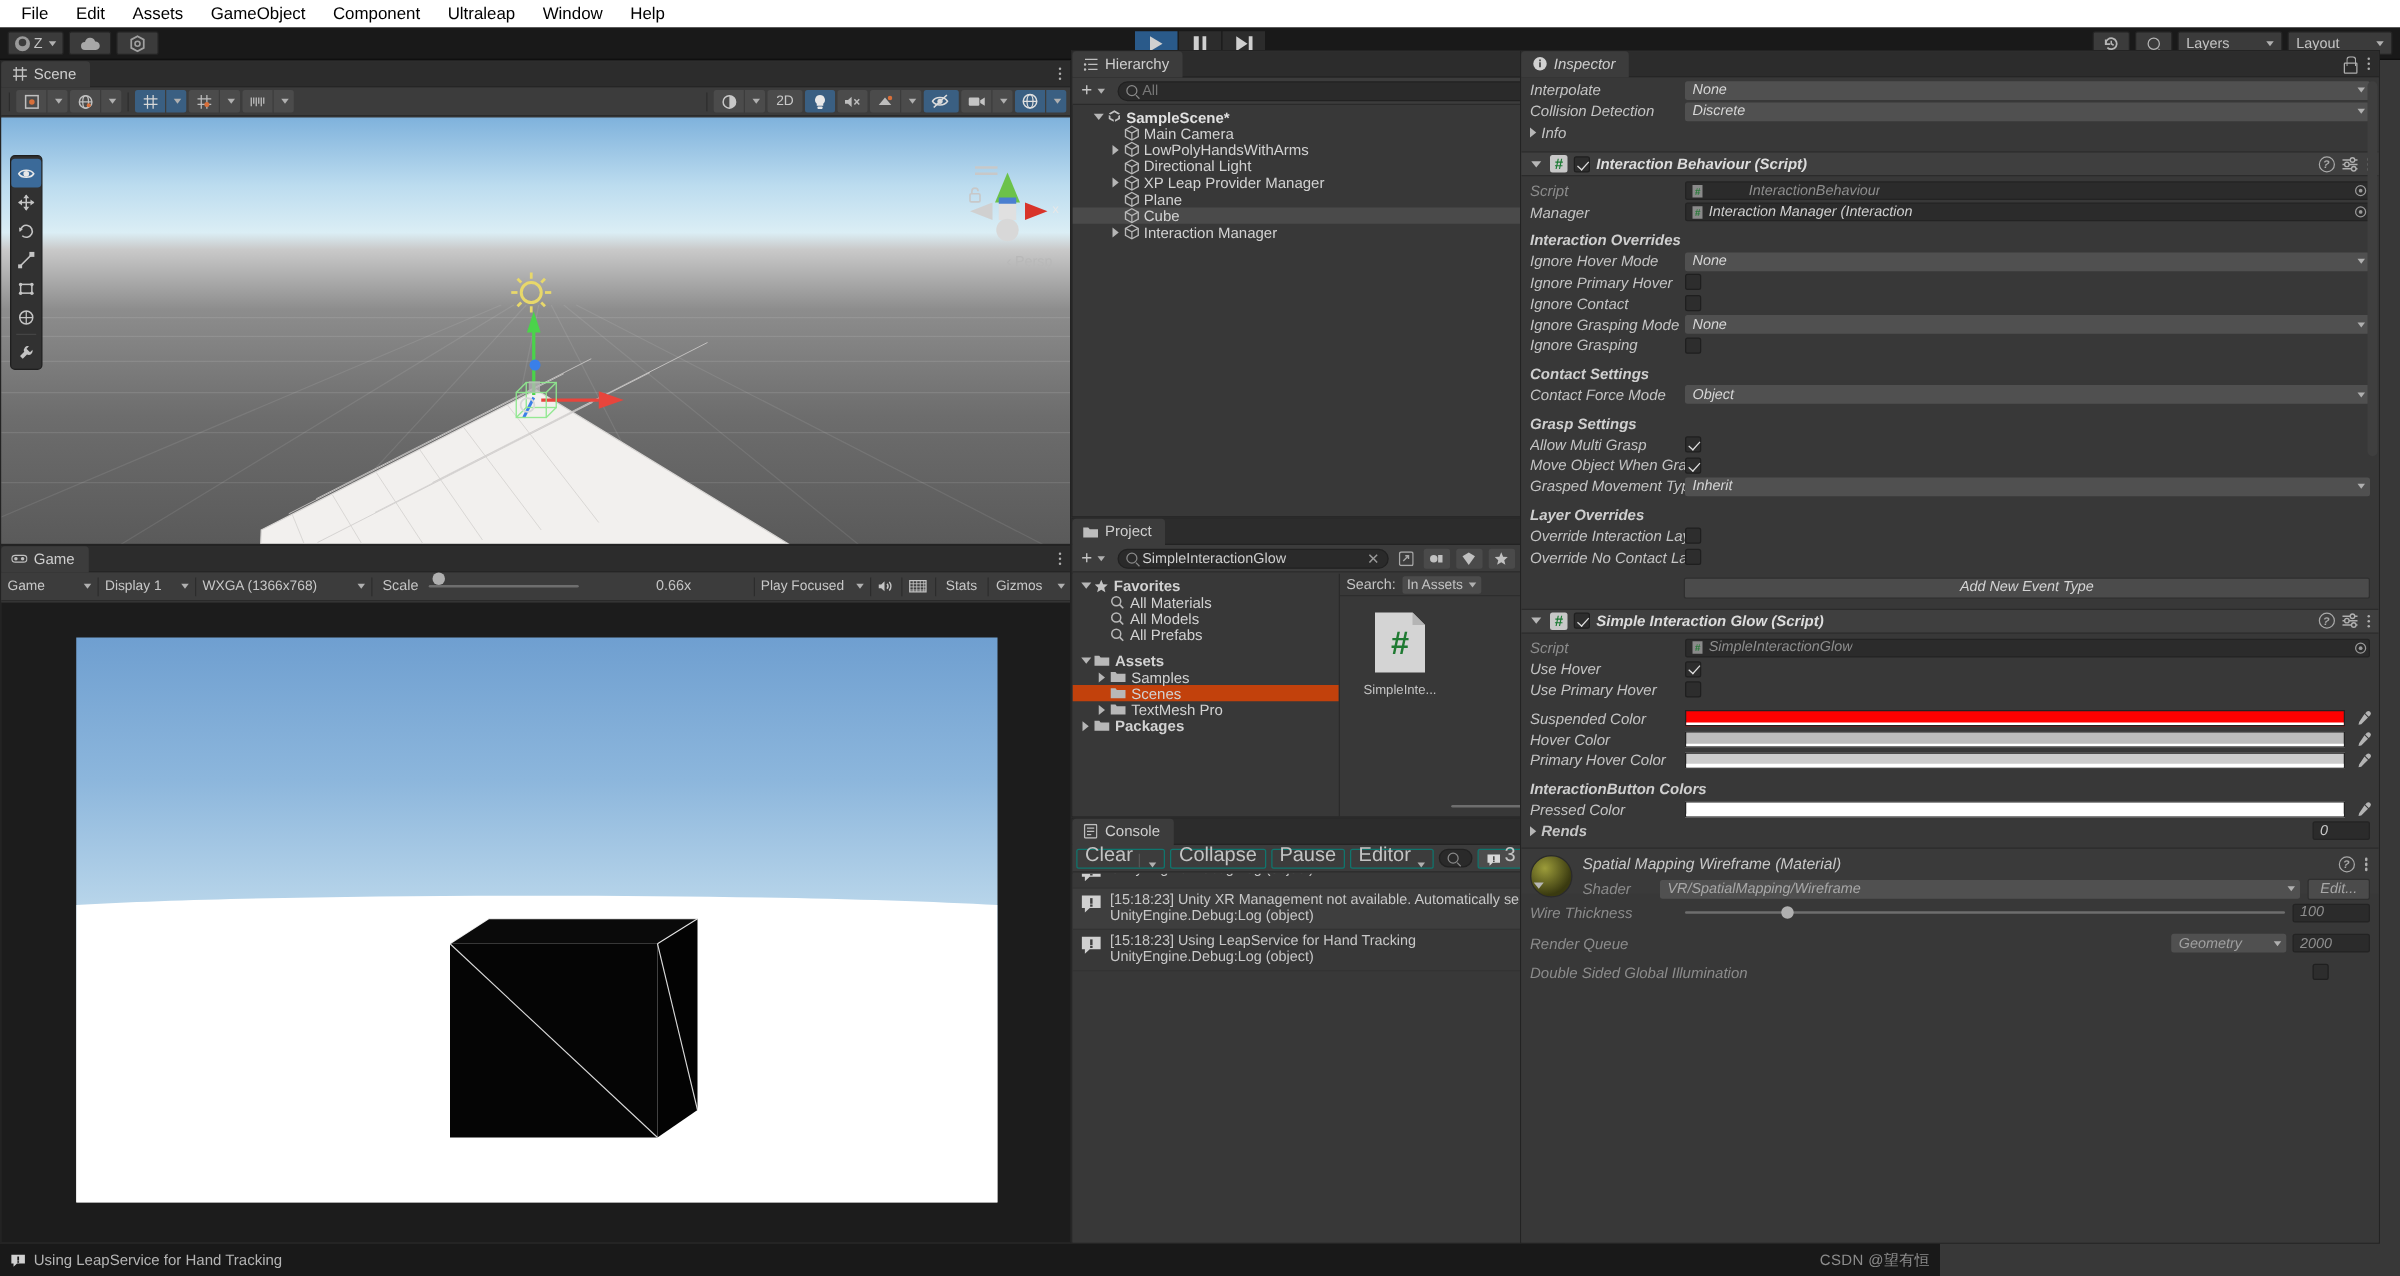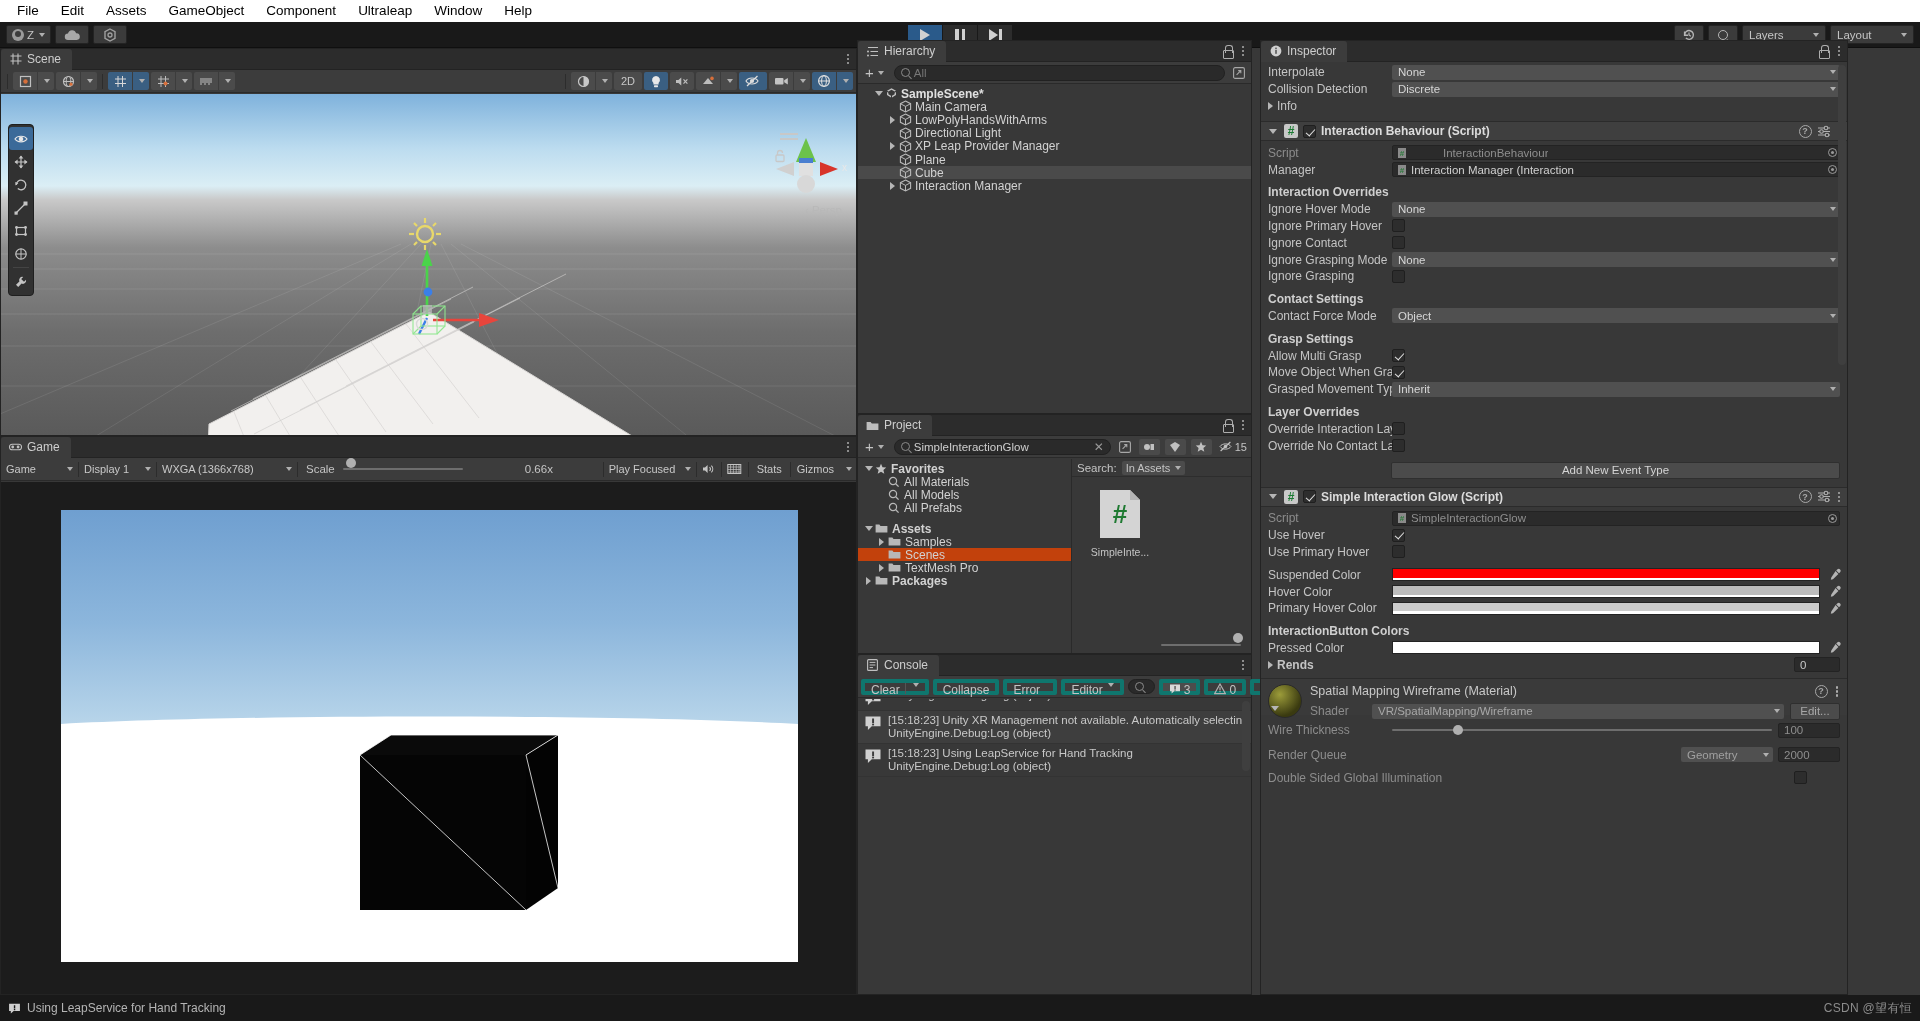--- a/index.html
+++ b/index.html
@@ -125,21 +125,21 @@
   .tool-strip .tb.sel { background:#3b6a99; }
   .tool-strip .sep { height:1px; background:#444; margin:2px 4px; }
 
   
   .prow { height:13px; display:flex; align-items:center; font-size:12px; color:#d2d2d2; cursor:default; white-space:nowrap;}
   .prow.selected { background:#c2410c; }
   .folder-ic { width:13px;height:11px;flex-shrink:0;margin-right:4px; }
   .star-ic { width:12px;height:12px;flex-shrink:0;margin-right:4px; }
 
   
-  .c-btn { height:16px; background:#3c3c3c; border:4px solid #0f766e; border-radius:2px; display:flex;align-items:flex-start; padding:0 6px; font-size:12px; color:#c4c4c4; cursor:default; gap:3px;}
+  .c-btn { height:16px; background:#3c3c3c; border:1px solid #0f766e; border-radius:2px; display:flex;align-items:flex-end; padding:0 6px; font-size:16px; color:#c4c4c4; cursor:default; gap:3px;}
   .console-row { display:flex; gap:6px; padding: 3px 4px 3px 6px; font-size:11.5px; line-height:13px; color:#c8c8c8; border-bottom:1px solid #333;}
   .console-row.alt { background:#3e3e3e; }
   .c-ic { width:18px;height:18px;flex-shrink:0; }
 
   
   .insp-body { position:absolute; inset: 0; overflow:hidden; background:#383838; }
   .i-row { height:16.8px; display:flex; align-items:center; padding-left:7px; font-size:12px; color:#c4c4c4; }
   .i-label { width:124px; flex-shrink:0; white-space:nowrap; overflow:hidden; }
   .i-label.dim { color:#8c8c8c; }
   .i-head { height:16.8px; display:flex; align-items:center; padding-left:7px; font-size:12px; font-weight:bold; color:#cfcfcf; }
@@ -174,21 +174,21 @@
   .colorfield { flex:1; margin-right:7px; height:13px; border:1px solid #232323; position:relative; cursor:default; }
   .colorfield .alpha { position:absolute; left:0; right:0; bottom:0; height:2.5px; background:#fff; }
   .eyedrop { width:16px;height:15px;display:flex;align-items:center;justify-content:center;flex-shrink:0;margin-right:4px;cursor:default;}
   .i-btn { height:17px; background:#4b4b4b; border:1px solid #2f2f2f; border-radius:2px; display:flex;align-items:center;justify-content:center; font-size:11.5px; color:#d4d4d4; cursor:default;}
   .numfield { height:15px; background:#2b2b2b; border:1px solid #232323; border-radius:2px; display:flex;align-items:center; padding-left:5px; font-size:11.5px; color:#c8c8c8; }
   .matpreview { width:34px;height:34px;border-radius:50%;flex-shrink:0; }
   .slider-track { height:2px; background:#6e6e6e; border-radius:1px; position:relative; flex:1; }
   .slider-knob { position:absolute; width:10px;height:10px;background:#b0b0b0;border-radius:50%; top:-4px; }
 
   
-  .statusbar { position:absolute; left:0; bottom:0; width:1920px; height:26px; background:#191919; display:flex; align-items:center; padding:0 8px; font-size:12px; color:#b4b4b4; }
+  .statusbar { position:absolute; left:0; bottom:0; width:1552px; height:26px; background:#191919; display:flex; align-items:center; padding:0 8px; font-size:12px; color:#b4b4b4; }
   .scrollv { position:absolute; right:1px; width:8px; background:#3f3f3f; border-radius:4px; }
   .watermark { position:absolute; right:8px; bottom:4px; font-size:12px; color:#8c8c8c; letter-spacing:0.3px; }
 
   .gizmo-wrap { position:absolute; right:10px; top:24px; width:84px; height:84px; }
   .persp-lbl { position:absolute; right:14px; top:110px; font-size:11.5px; color:#b8b8b8; }
 </style>
 </head>
 <body>
 
 <div id="app">
@@ -1074,21 +1074,21 @@
             </svg></span>
           <span style="display:flex;flex-direction:column;overflow:hidden;white-space:nowrap;">
             <span>[15:18:23] Using LeapService for Hand Tracking</span>
             <span>UnityEngine.Debug:Log (object)</span>
           </span>
         </div>
       </div>
     <div class="scrollv" style="top:46px;height:70px;"></div>
   </div>
 
-  <div class="panel" style="left:1260px; top:40px; width:588px; height:955px;">
+  <div class="panel" style="left:1216px; top:40px; width:688px; height:955px;font-style:italic;">
     <div class="panel-tabrow">
       <div class="panel-tab">
         <span class="tabicon">
           <svg width="12" height="12" viewBox="0 0 12 12">
               <circle cx="6" cy="6" r="5.4" fill="#d0d0d0"></circle>
               <rect x="5.35" y="4.8" width="1.3" height="4" fill="#3c3c3c"></rect>
               <rect x="5.35" y="2.6" width="1.3" height="1.4" fill="#3c3c3c"></rect>
             </svg>
         </span>
         <span>Inspector</span>

